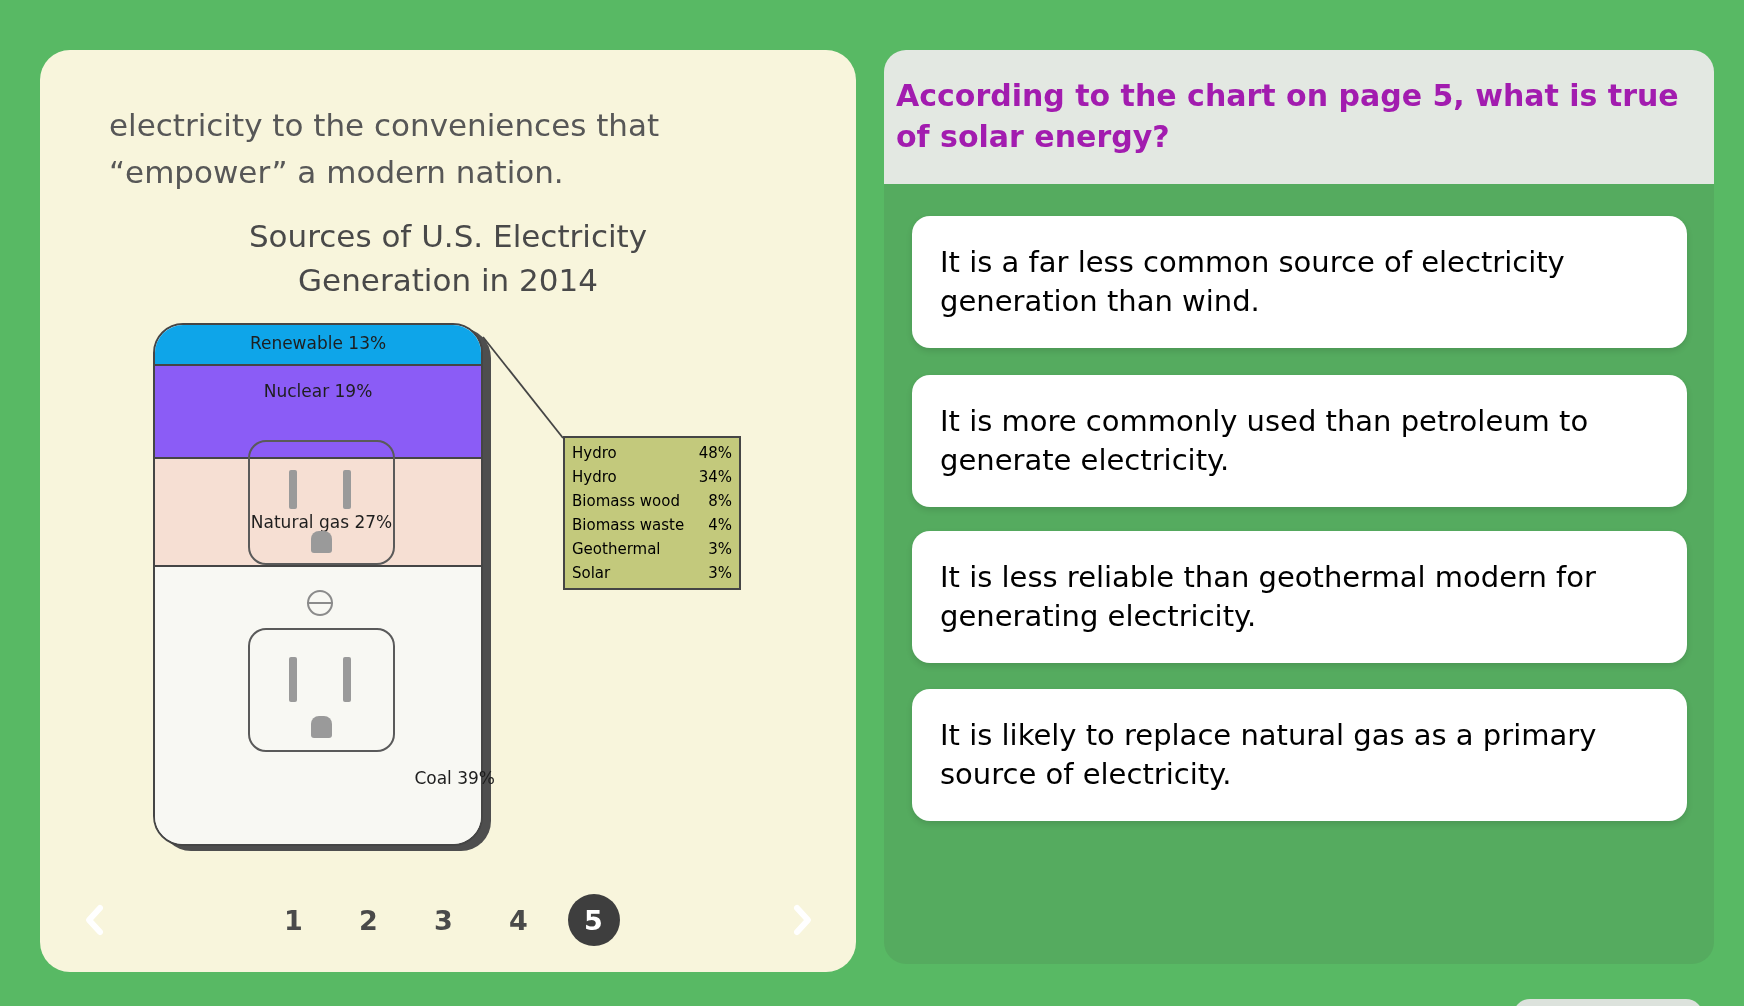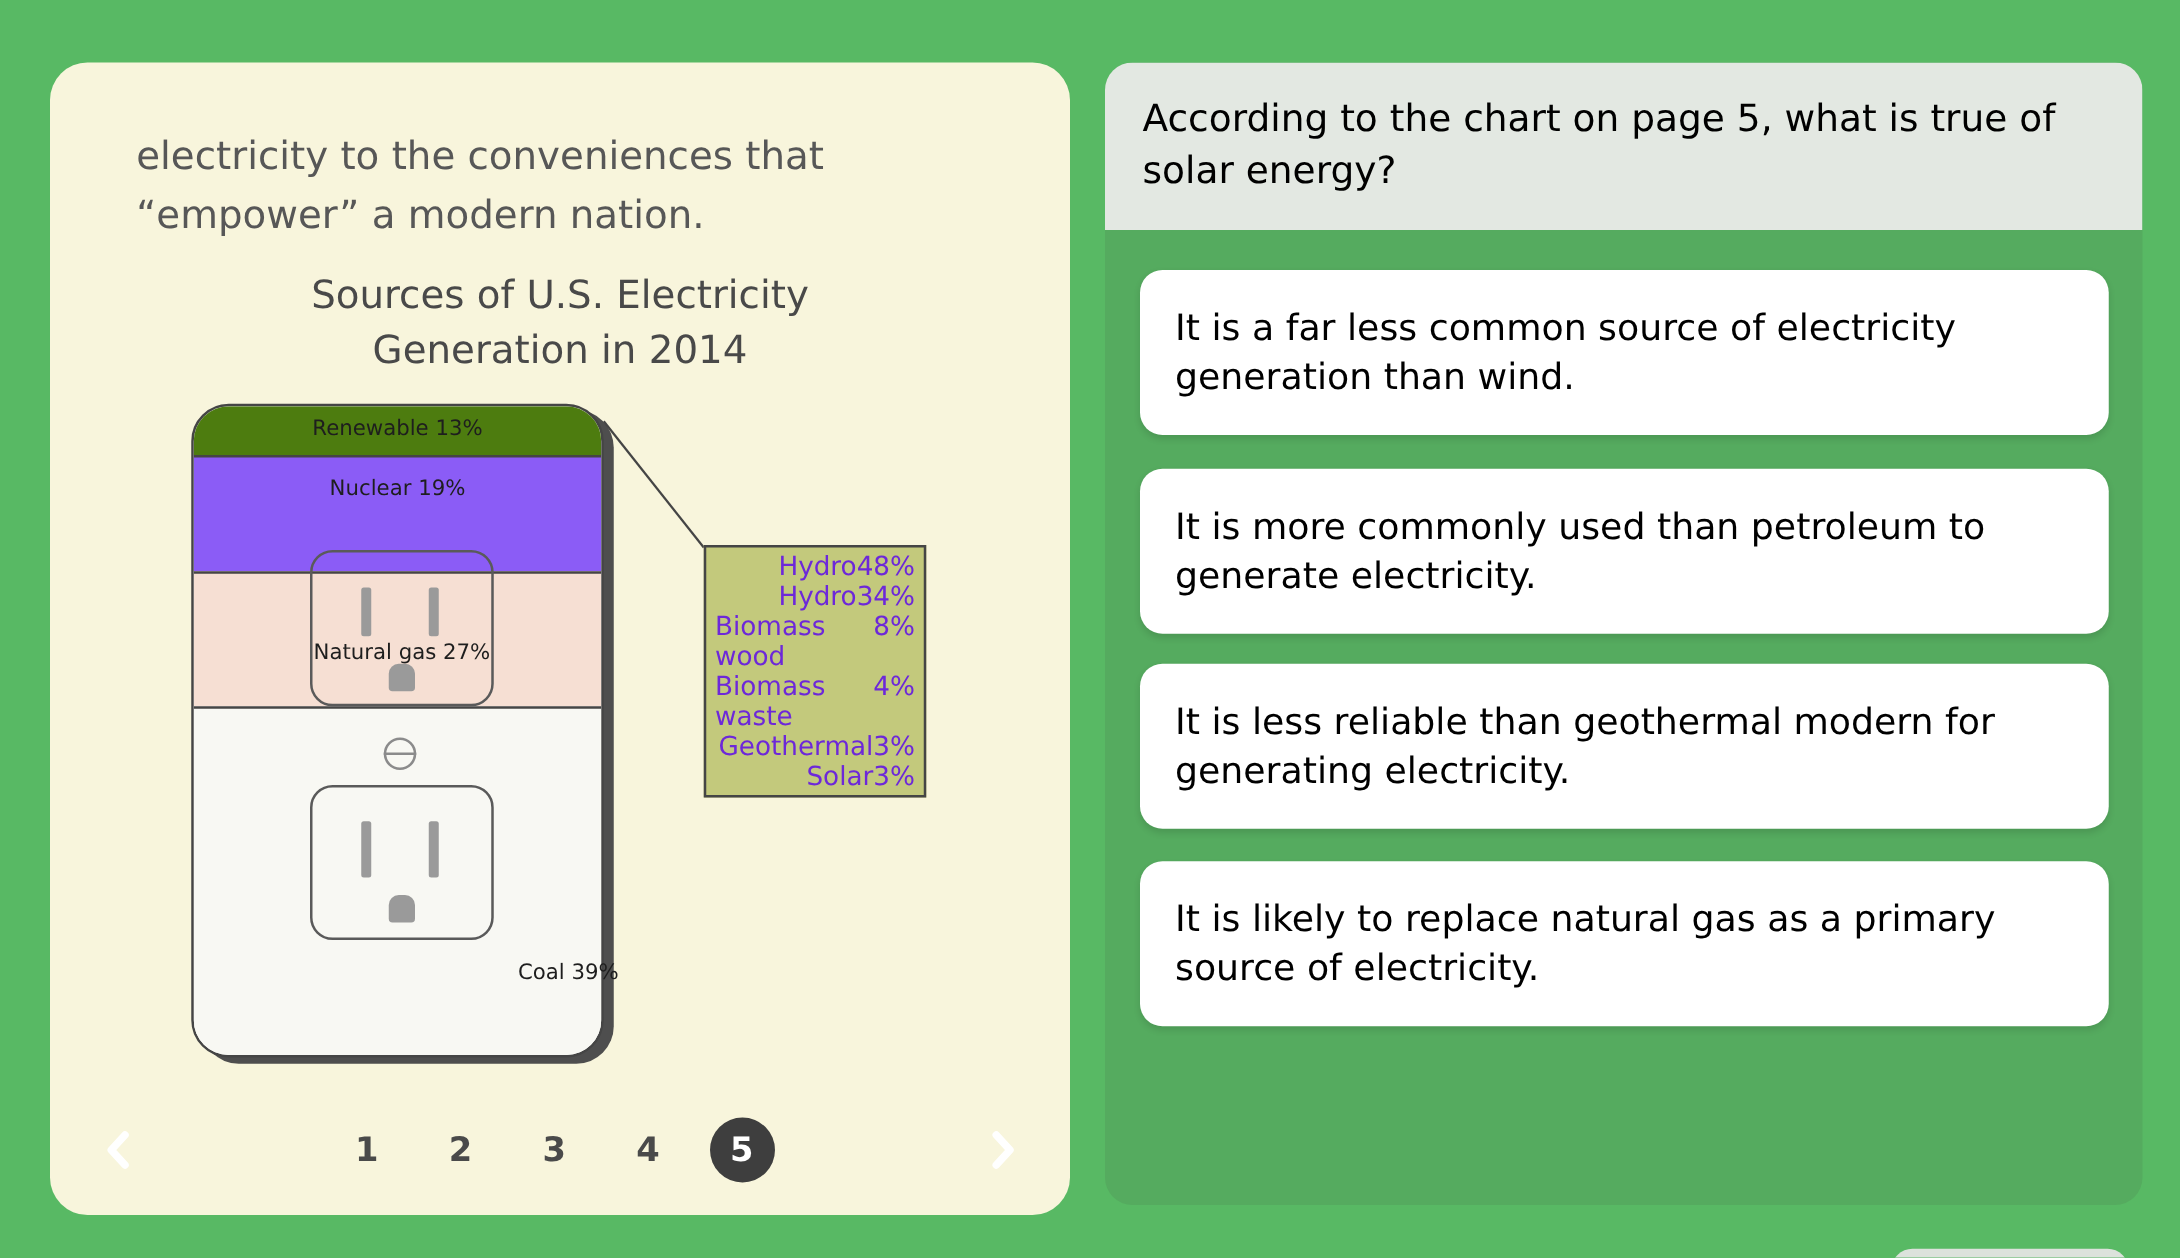--- a/index.html
+++ b/index.html
@@ -38,35 +38,35 @@
   .ground{position:absolute;left:61px;width:21px;height:22px;background:#9a9a9a;border-radius:8px 8px 3px 3px}
   .socket-upper .ground{top:89px}
   .socket-lower .ground{top:86px}
   .gas-label{position:absolute;left:-22px;right:-22px;top:70px;text-align:center;font-size:17px;color:#1e1e1e}
   .coal-label{position:absolute;left:12px;width:100%;top:445px;text-align:right;font-size:17px;color:#1e1e1e}
   .screw{position:absolute;left:154px;top:267px;width:26px;height:26px;border:2px solid #8b8b8b;border-radius:50%}
   .screw-line{position:absolute;left:-2px;right:-2px;top:50%;height:2px;margin-top:-1px;background:#8b8b8b}
 
   .callout-svg{position:absolute;left:0;top:0;pointer-events:none}
   .legend{position:absolute;left:523px;top:386px;width:178px;background:#c3c97c;border:2px solid #454545;padding:3px 7px}
-  .legend-row{display:flex;justify-content:flex-end;font-size:21px;line-height:24px;color:#6d28d9}
+  .legend-row{display:flex;justify-content:space-between;font-size:15px;line-height:24px;color:#000000}
 
   
   .pagination button{border:none;cursor:pointer;background:transparent;font-family:inherit}
   .nav-btn{position:absolute;width:52px;height:52px;border-radius:50%;display:flex;align-items:center;justify-content:center}
   .prev{left:29px;top:844px;background:#3e3e3e}
   .next{left:736px;top:844px;background:#d3d6ca}
   .pages{position:absolute;left:216px;top:844px;width:375px;height:52px;display:flex}
   .page{width:75px;height:52px;display:flex;align-items:center;justify-content:center;font-size:27px;font-weight:700;color:#4a4a4a}
   .page.active{background:#3e3e3e;color:#ffffff;border-radius:50%;width:52px;height:52px;margin:0 11.5px}
 
   
   .quiz-panel{position:absolute;left:884px;top:50px;width:830px;height:914px;border-radius:22px;overflow:hidden;background:#55ab5f}
   .question-header{position:absolute;left:0;top:0;width:100%;height:134px;background:#e3e8e2}
-  .question-text{padding:25px 30px;font-size:30px;line-height:41px;font-weight:400;color:#000000}
+  .question-text{padding:25px 12px;font-size:30px;line-height:41px;font-weight:700;color:#a21caf}
   .answer{position:absolute;left:28px;width:775px;height:132px;background:#ffffff;border:none;border-radius:18px;padding:24px 28px;font-size:29px;line-height:39px;color:#000000;text-align:left;font-family:inherit;cursor:pointer;box-shadow:0 3px 6px rgba(0,0,0,0.12)}
   .answer-1{top:166px}.answer-2{top:325px}.answer-3{top:481px}.answer-4{top:639px}
 
   .partial-el{position:absolute;left:1513px;top:999px;width:190px;height:34px;background:#dce2dc;border-radius:17px}
 </style>
 </head>
 <body>
 
 <div class="stage">
 
@@ -77,21 +77,21 @@
       <div>“empower” a modern nation.</div>
     </div>
 
     <h2 class="chart-title">
       <span>Sources of U.S. Electricity</span><br>
       <span>Generation in 2014</span>
     </h2>
 
     <div class="chart">
       <div class="plate">
-        <div class="band band-renewable" style="background-color: #4d7c0f;">
+        <div class="band band-renewable" style="background-color: #0ea5e9;">
           <span class="band-label">Renewable 13%</span>
         </div>
         <div class="band band-nuclear" style="background-color: #8b5cf6;">
           <span class="band-label">Nuclear 19%</span>
         </div>
         <div class="band band-gas" style="background-color: rgb(246, 223, 211);"></div>
         <div class="band band-coal" style="background-color: rgb(248, 248, 243);"></div>
       </div>
 
       <div class="socket socket-upper">

